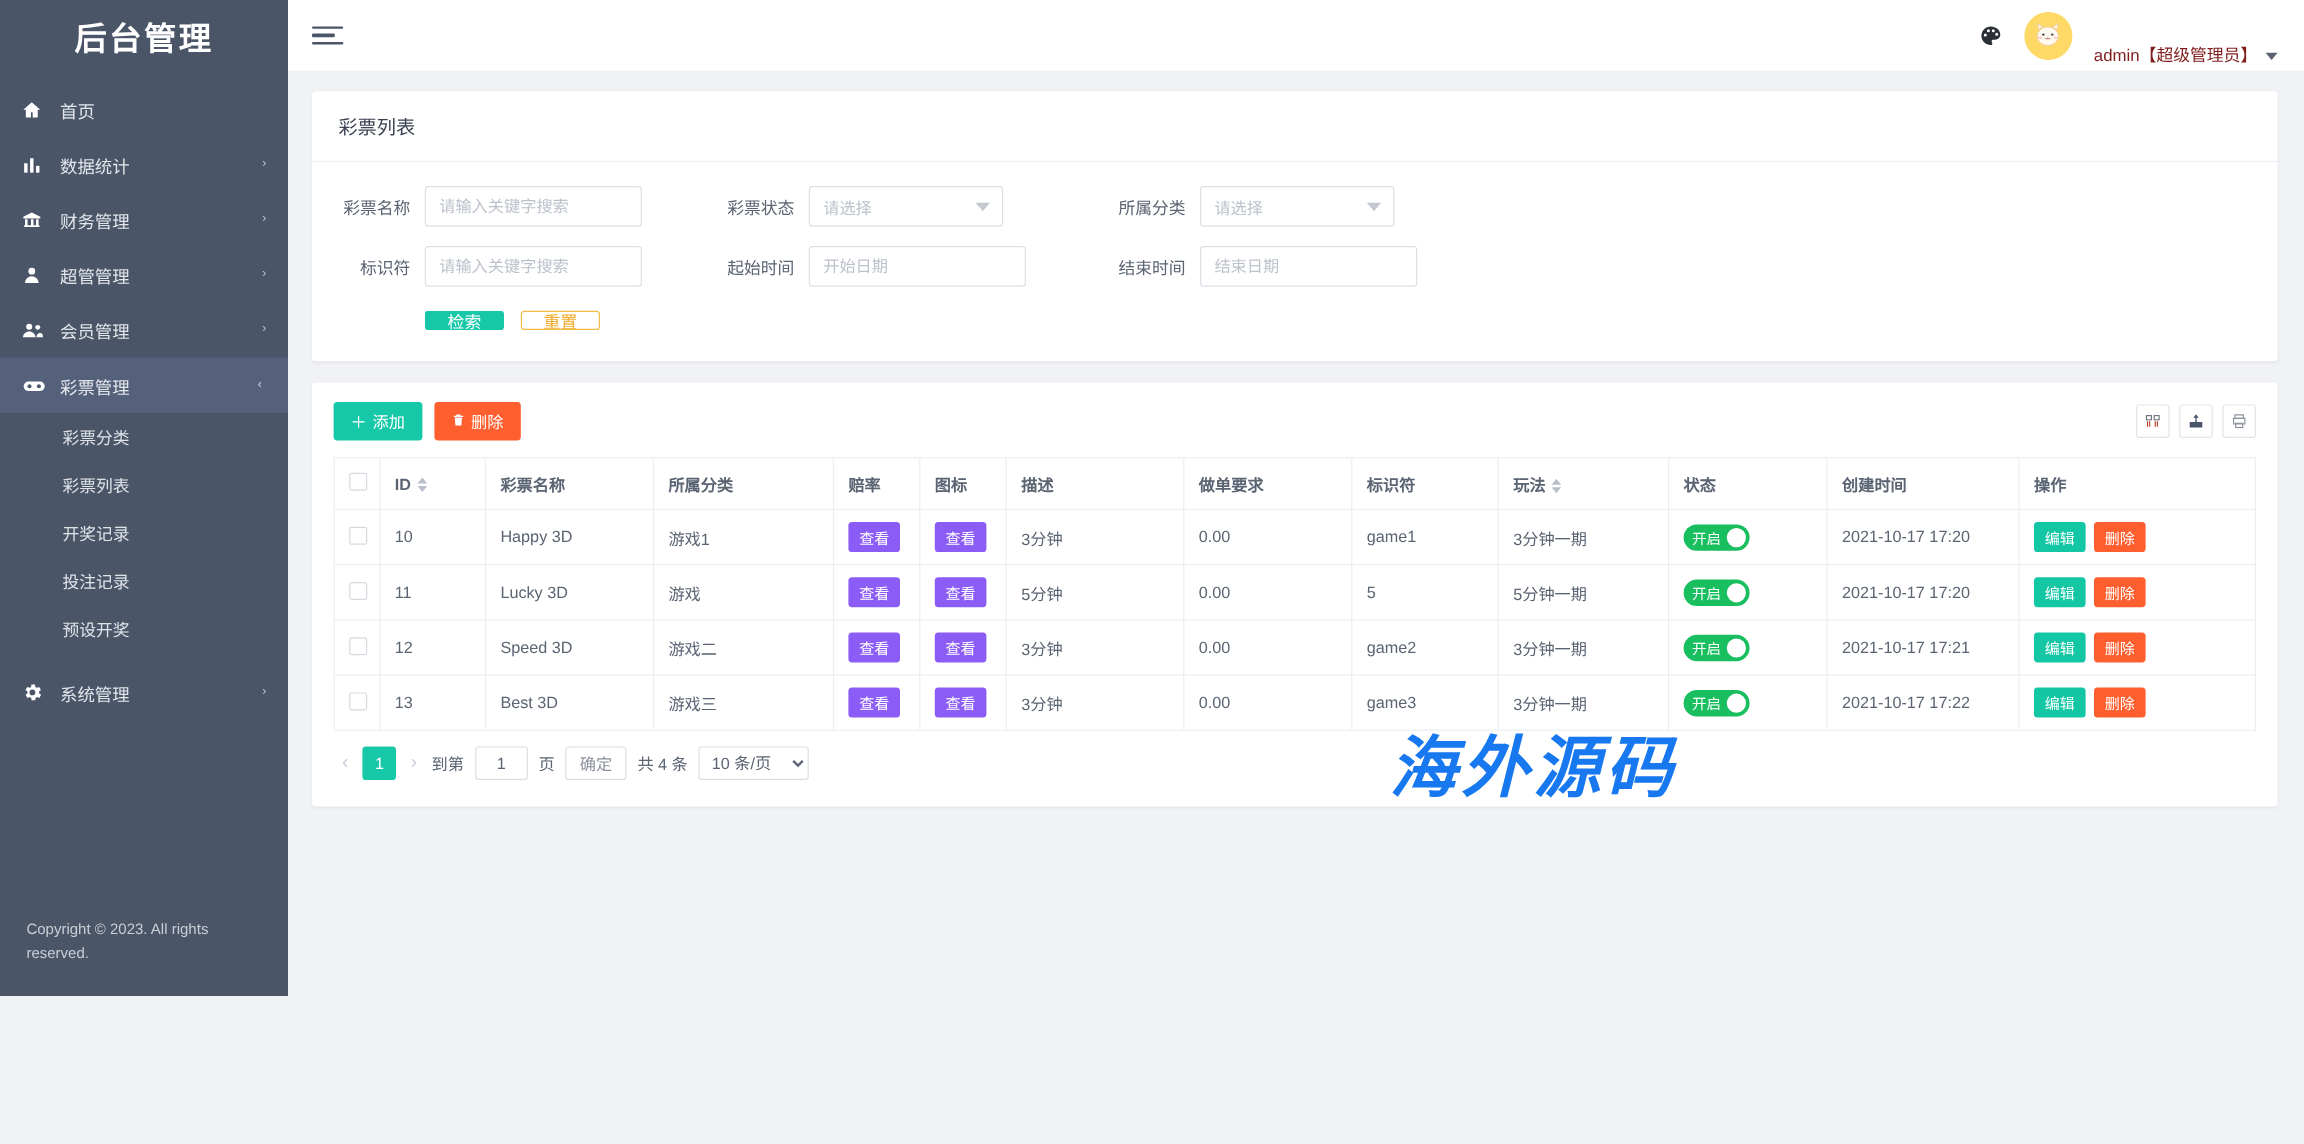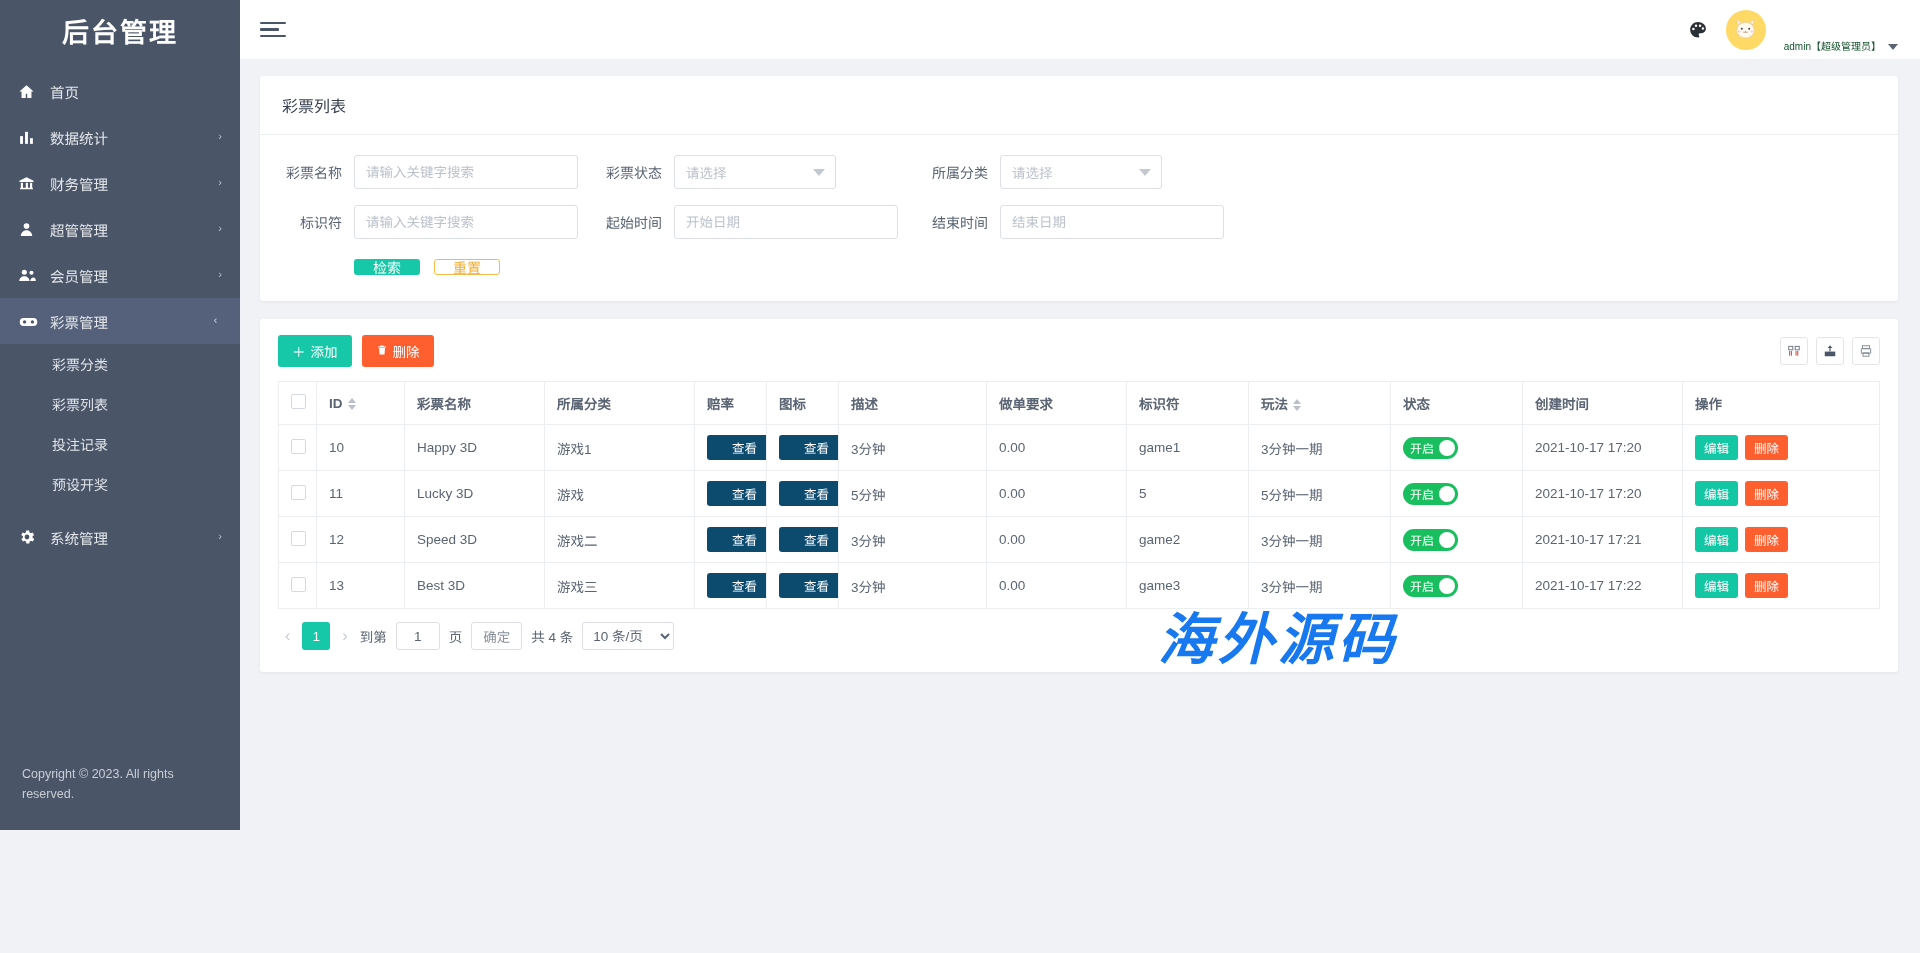--- a/index.html
+++ b/index.html
@@ -72,21 +72,21 @@
     margin: 4px 0;
   }
   .hamburger span:nth-child(2) { width: 72%; }
   .topbar-right { display: flex; align-items: center; gap: 18px; }
   .palette-btn { cursor: pointer; display: flex; align-items: center; }
   .avatar {
     width: 40px; height: 40px; border-radius: 50%;
     background: #ffd965; display: flex; align-items: center; justify-content: center;
     overflow: hidden; cursor: pointer;
   }
-  .username { font-size: 10px; color: #14532d; cursor: pointer; white-space: nowrap; margin-top: 31px; }
+  .username { font-size: 14px; color: #7f1d1d; cursor: pointer; white-space: nowrap; margin-top: 31px; }
   .caret-dn {
     display: inline-block; width: 0; height: 0;
     border-left: 5px solid transparent; border-right: 5px solid transparent;
     border-top: 6px solid #5c6370; margin-left: 7px; vertical-align: middle;
   }
 
   .content { flex: 1 1 auto; overflow: hidden; padding: 16px 22px 0 20px; }
 
   .card {
     background: #ffffff; border-radius: 3px;
@@ -107,21 +107,21 @@
   .flabel {
     font-size: 14px; color: #5a6473; text-align: right;
     padding-right: 12px; white-space: nowrap;
   }
   .fgroup.g1 .flabel { width: 72px; }
   .fgroup.g2 .flabel { width: 72px; }
   .fgroup.g3 .flabel { width: 76px; }
   .finput {
     height: 34px; border: 1px solid #dcdfe6; border-radius: 3px;
     background: #fff; font-size: 13.5px; color: #3b4252;
-    padding: 0 11px; width: 224px; outline: none;
+    padding: 0 11px; width: 181px; outline: none;
     font-family: inherit;
   }
   .finput::placeholder { color: #bcc2cc; }
   .fselect {
     position: relative; width: 162px; height: 34px;
     border: 1px solid #dcdfe6; border-radius: 3px; background: #fff;
     display: flex; align-items: center; padding: 0 11px;
     font-size: 13.5px; color: #bcc2cc; cursor: pointer;
   }
   .fselect .tri {
@@ -176,22 +176,22 @@
   .sorter i { display: block; width: 0; height: 0; border-left: 4px solid transparent;
     border-right: 4px solid transparent; }
   .sorter i.up { border-bottom: 5px solid #b9c0cb; margin-bottom: 2px; }
   .sorter i.dn { border-top: 5px solid #b9c0cb; }
   .cbx {
     width: 15px; height: 15px; border: 1px solid #d5d9e0; border-radius: 2px;
     background: #fff; display: inline-block; cursor: pointer;
   }
   .tag-view {
     display: inline-flex; align-items: center; justify-content: center;
-    background: #0c4a6e; color: #fff; font-size: 12.5px;
-    padding: 3px 25px; border-radius: 3px; cursor: pointer;
+    background: #8b5cf6; color: #fff; font-size: 12.5px;
+    padding: 3px 9px; border-radius: 3px; cursor: pointer;
   }
   .op-btn {
     display: inline-flex; align-items: center; justify-content: center;
     color: #fff; font-size: 12.5px; padding: 3px 9px; border-radius: 3px;
     cursor: pointer; margin-right: 7px;
   }
   .op-edit { background: #13c7a5; }
   .op-del { background: #ff5e2e; }
   .switch {
     display: inline-flex; align-items: center; background: #19bf5f;
@@ -311,20 +311,21 @@
               <circle cx="7.5" cy="12.5" r="1.9" fill="#4a5568"></circle>
               <circle cx="16.5" cy="12.5" r="1.9" fill="#4a5568"></circle>
             </svg>
         </span>
         <span class="nav-label">彩票管理</span>
         <span class="nav-arrow down">⌄</span>
       </div>
 
       <div class="sub-item">彩票分类</div>
       <div class="sub-item">彩票列表</div>
+      <div class="sub-item">开奖记录</div>
       <div class="sub-item">投注记录</div>
       <div class="sub-item">预设开奖</div>
 
       <div class="nav-item" style="margin-top:10px">
         <span class="nav-ico">
           <svg width="18" height="18" viewBox="0 0 24 24">
               <path d="M19.4 13a7.6 7.6 0 0 0 0-2l2.1-1.6-2-3.5-2.5 1a7.6 7.6 0 0 0-1.7-1l-.4-2.6h-4l-.4 2.6c-.6.25-1.2.6-1.7 1l-2.5-1-2 3.5L6.6 11a7.6 7.6 0 0 0 0 2l-2.1 1.6 2 3.5 2.5-1c.5.4 1.1.75 1.7 1l.4 2.6h4l.4-2.6c.6-.25 1.2-.6 1.7-1l2.5 1 2-3.5zM12 15.2A3.2 3.2 0 1 1 12 8.8a3.2 3.2 0 0 1 0 6.4z"></path>
             </svg>
         </span>
         <span class="nav-label">系统管理</span>

